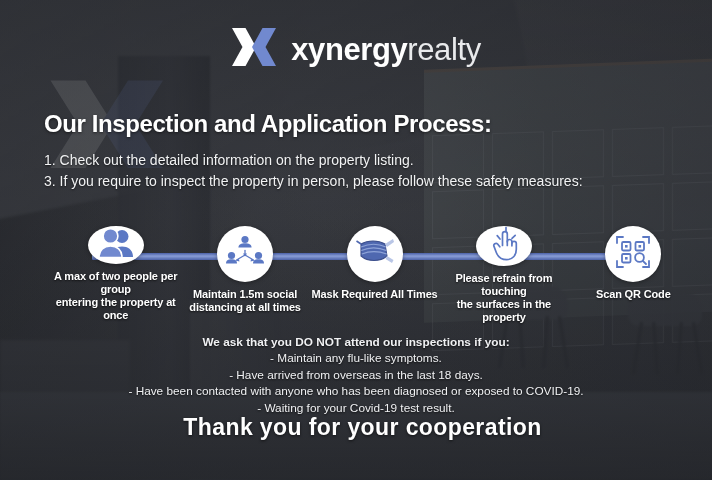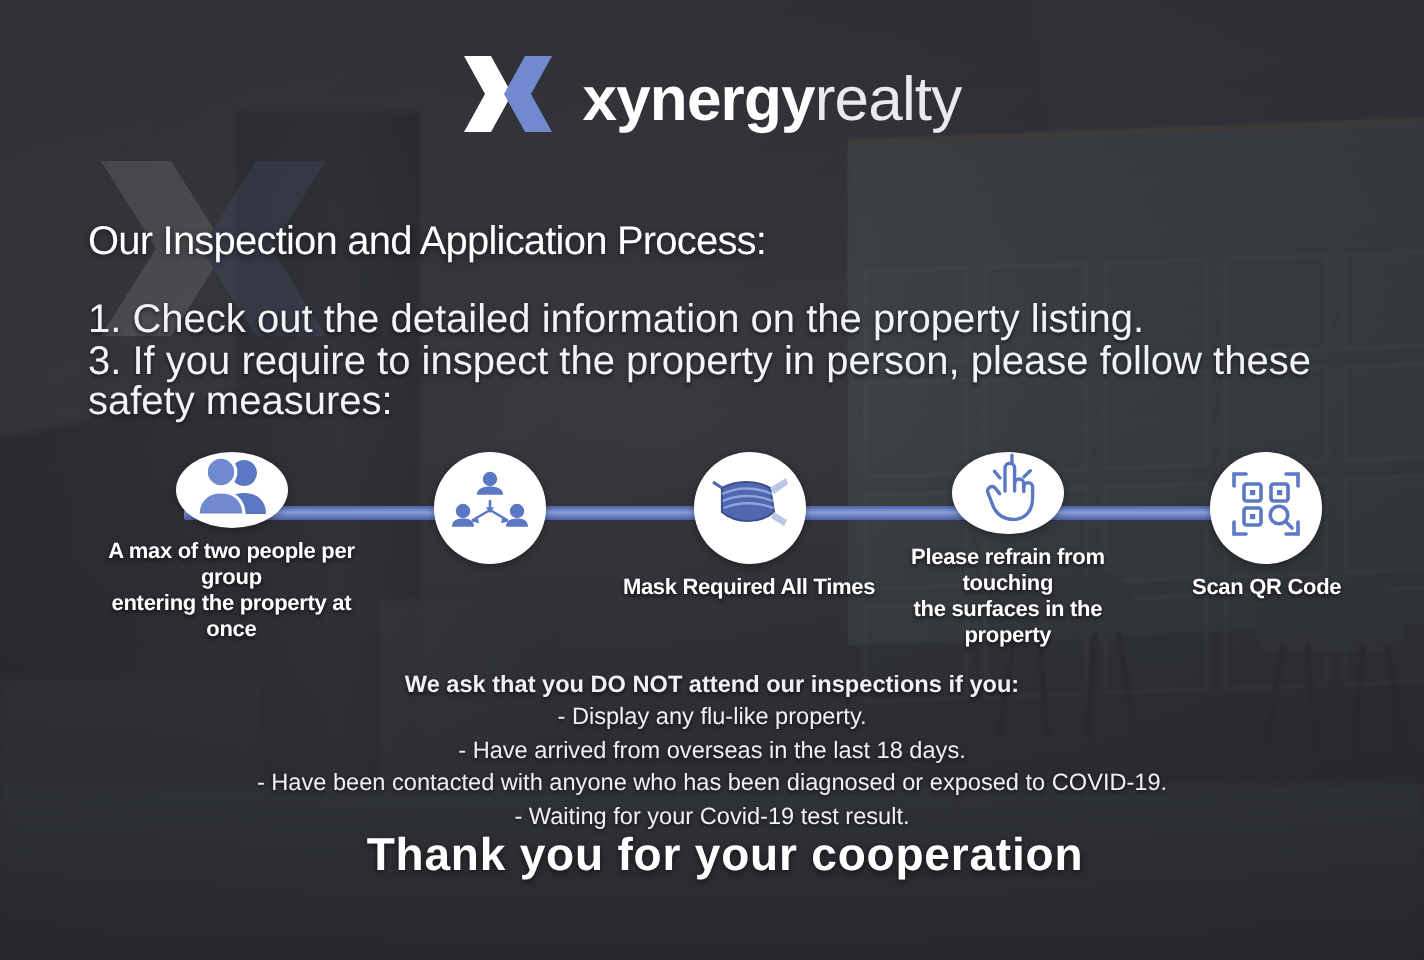--- a/index.html
+++ b/index.html
@@ -156,34 +156,34 @@
     color: #ffffff;
     line-height: 1;
     white-space: nowrap;
   }
   .logo-word .bold { font-weight: 700; }
   .logo-word .light { font-weight: 300; color: #e9eaec; }
 
   .headline {
     position: absolute;
     left: 44px; top: 110px;
-    font-size: 20px;
-    font-weight: 400;
+    font-size: 24px;
+    font-weight: 700;
     color: #ffffff;
     letter-spacing: -0.4px;
     text-shadow: 0 1px 3px rgba(0,0,0,.55);
   }
 
   .steps {
     position: absolute;
     left: 44px; top: 150px;
     margin: 0; padding: 0;
     list-style: none;
     color: #f2f3f4;
-    font-size: 20px;
+    font-size: 14px;
     line-height: 20.5px;
     text-shadow: 0 1px 2px rgba(0,0,0,.6);
   }
 
   
   .icon-strip {
     position: absolute;
     left: 0; right: 0; top: 226px;
     height: 96px;
   }
@@ -380,20 +380,22 @@
                   <path d="M19 20 L27.5 25"></path>
                 </g>
                 <g fill="#5b78c4">
                   <path d="M19 21.6 l-2 -3 h4 z"></path>
                   <path d="M9.6 25.6 l3.4 -1.6 l.4 2.6 z"></path>
                   <path d="M28.4 25.6 l-3.4 -1.6 l-.4 2.6 z"></path>
                 </g>
               </svg>
             </span>
           </div>
+          <div class="caption">Maintain 1.5m social
+distancing at all times</div>
         </div>
 
         <div class="icon-item">
           <div class="bubble">
             <span>
               <svg width="40" height="32" viewBox="0 0 40 32">
                 <path d="M6 8 C13 4 23 4 30 8 L32 20 C25 26 13 26 6 20 Z" fill="#4f68b0" stroke="#3c4f8c" stroke-width="1.1"></path>
                 <path d="M6 11 C14 7.5 23 7.5 31 11" stroke="#8fa4d8" stroke-width="1.2" fill="none"></path>
                 <path d="M6.3 14.5 C14 11.2 23.2 11.2 31.4 14.5" stroke="#8fa4d8" stroke-width="1.2" fill="none"></path>
                 <path d="M6.8 18 C14.3 15 23.5 15 31.8 18" stroke="#8fa4d8" stroke-width="1.2" fill="none"></path>
@@ -452,21 +454,21 @@
             </span>
           </div>
           <div class="caption">Scan QR Code</div>
         </div>
 
       </div>
     </div>
 
     <div class="notice">
       <div class="lead">We ask that you DO NOT attend our inspections if you:</div>
-      <div>- Display any flu-like property.</div>
+      <div>- Maintain any flu-like symptoms.</div>
       <div>- Have arrived from overseas in the last 18 days.</div>
       <div>- Have been contacted with anyone who has been diagnosed or exposed to COVID-19.</div>
       <div>- Waiting for your Covid-19 test result.</div>
     </div>
 
     <div class="thanks">Thank you for your cooperation</div>
 
     <div class="copyright">© Xynergy Realty, 2021.</div>
 
   </div>

